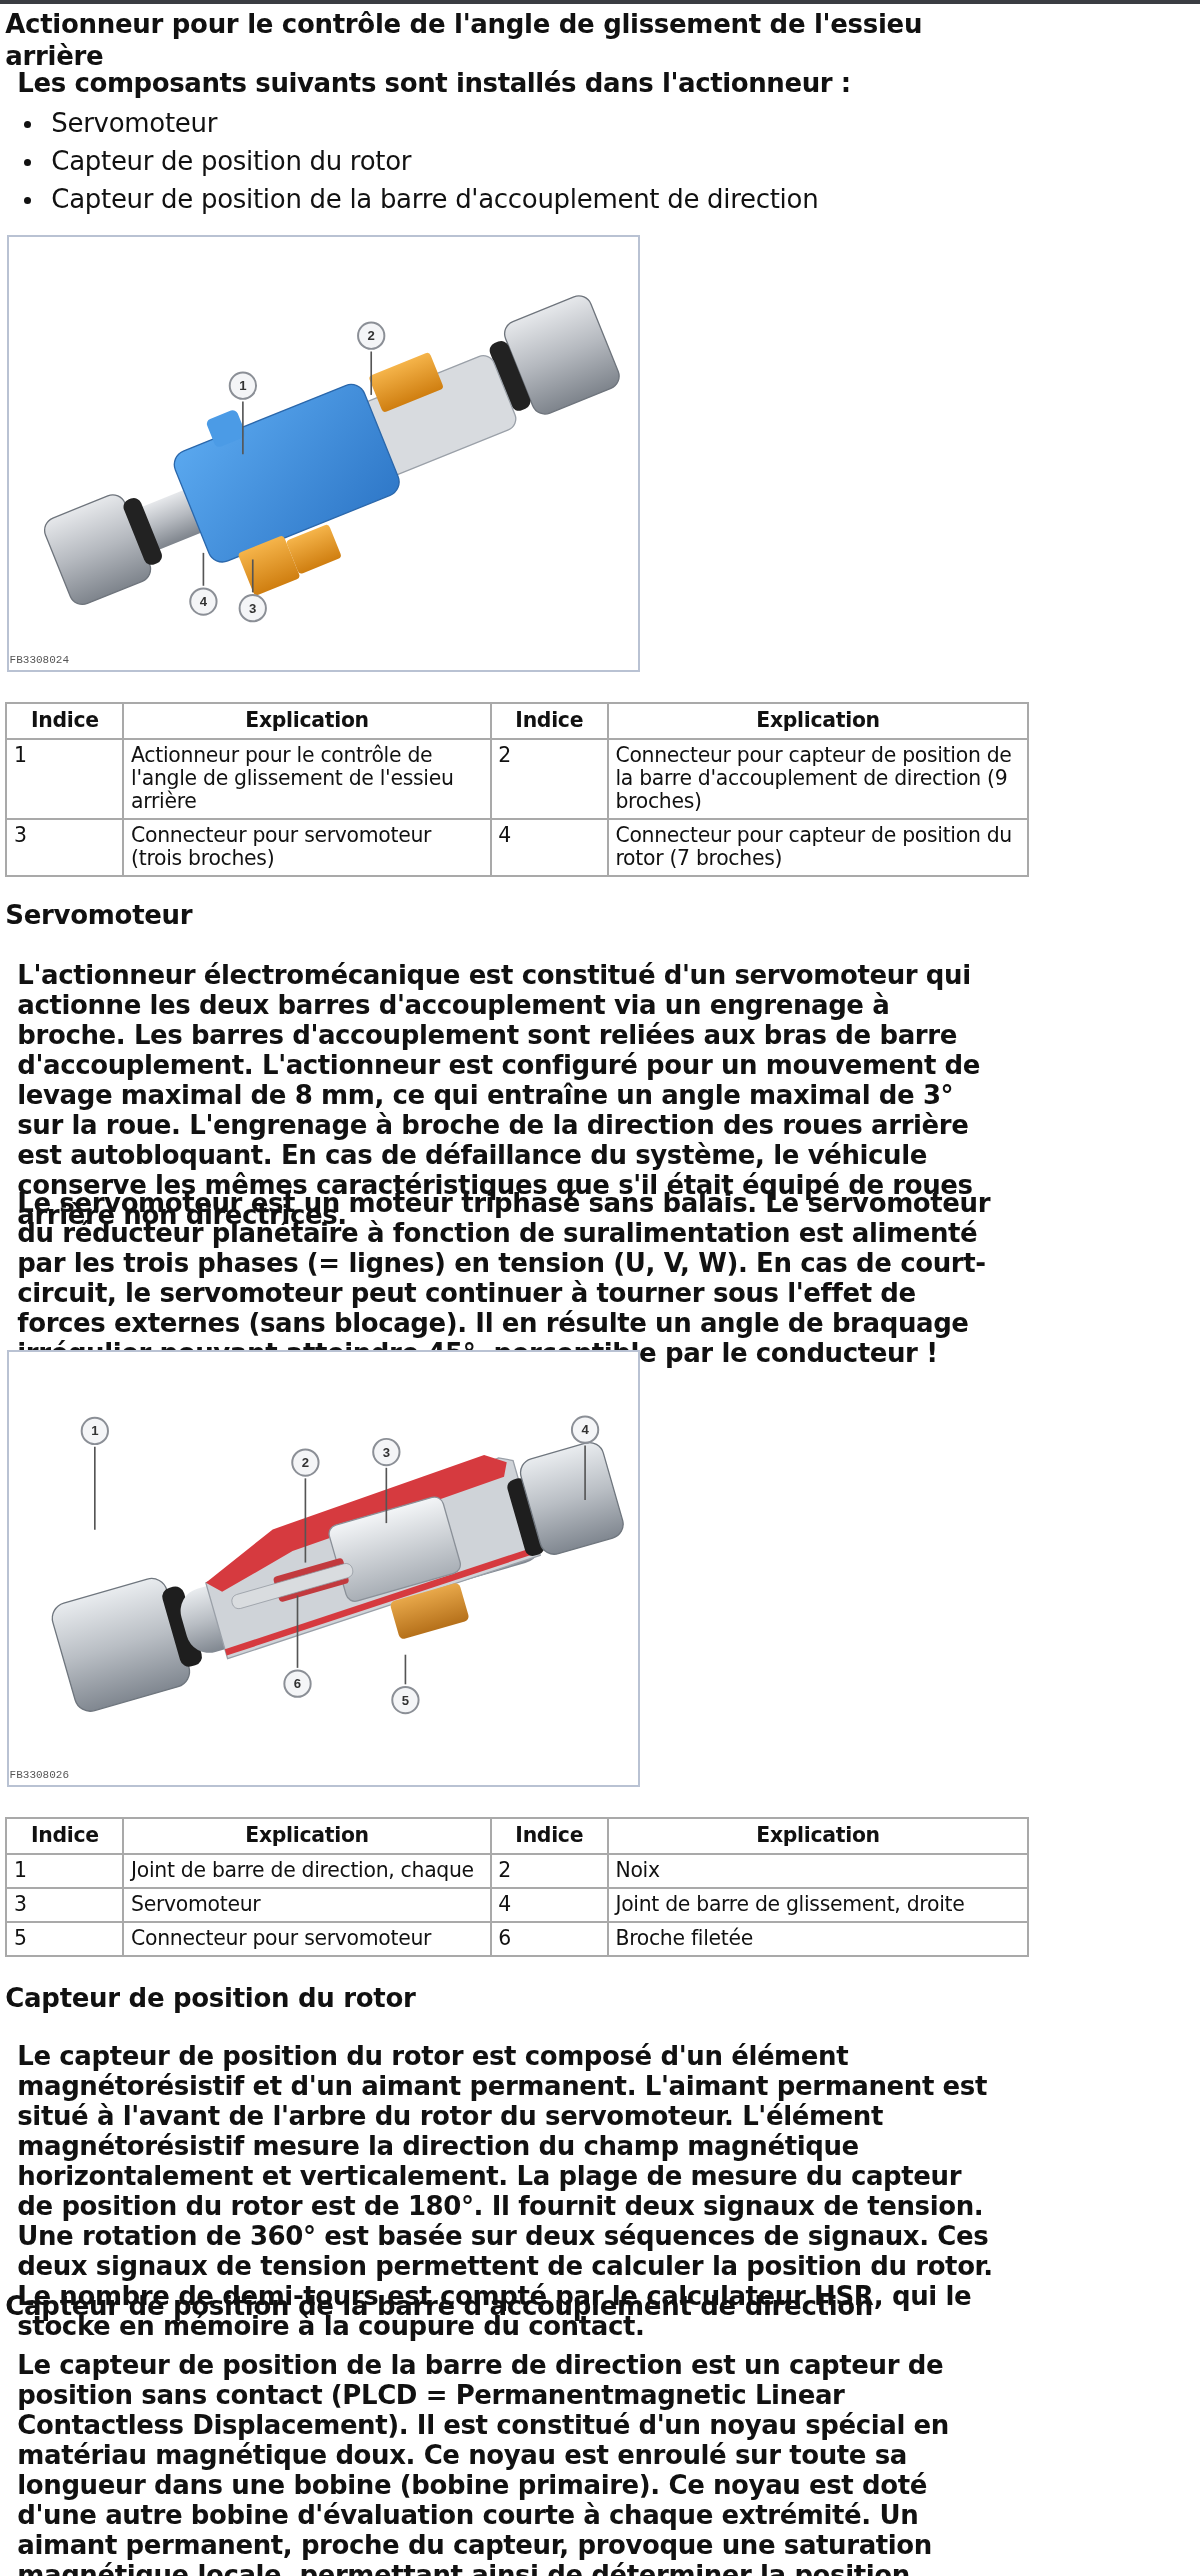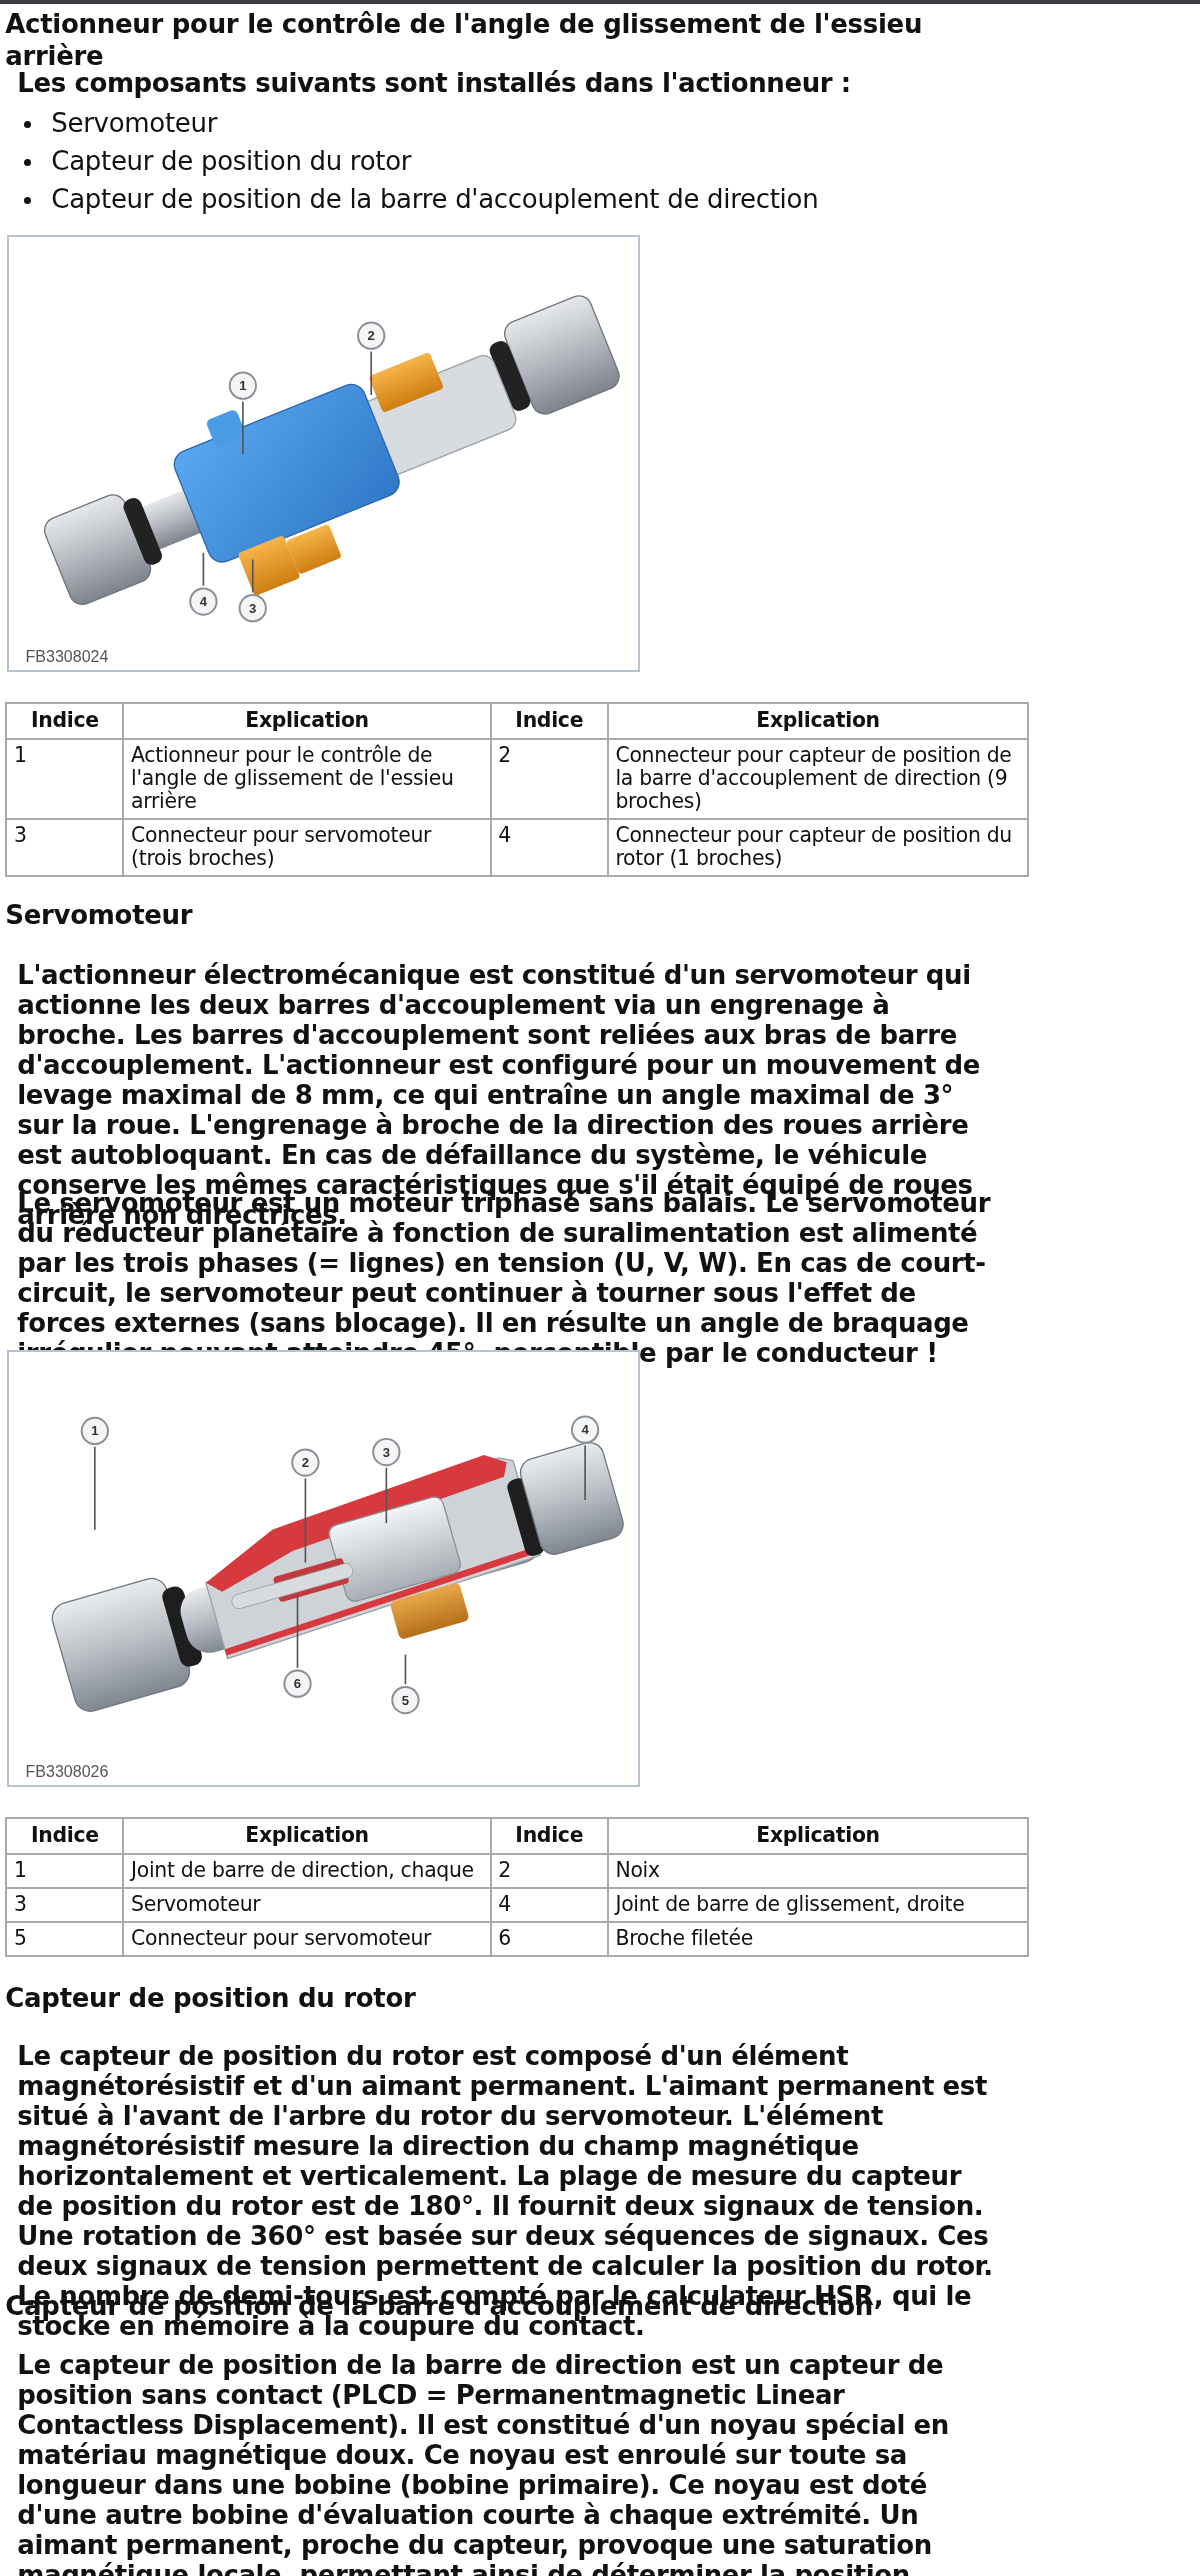--- a/index.html
+++ b/index.html
@@ -14,21 +14,21 @@
   h2 { position: absolute; font-size: 26px; line-height: 32px; }
   p { margin: 12px; position: absolute; font-size: 26px; line-height: 30px; letter-spacing: -0.4px; width: 987px; font-weight: bold; }
   ul { position: absolute; margin: 0; padding: 0; list-style: none; top: 104px; left: 0; }
   ul li { font-size: 26px; line-height: 38px; position: relative; padding-left: 46px; letter-spacing: -0.3px; }
   ul li::before { content: ""; position: absolute; left: 18.4px; top: 16.5px; width: 7.2px; height: 7.2px; border-radius: 50%; background: #111; }
   .figure {
     position: absolute; left: 1.3px; width: 629px; height: 433px;
     border: 2px solid #b9c2d3; background: #fff; overflow: hidden;
   }
   .figure svg { position: absolute; left: 0; top: 0; }
-  .fig-code { position: absolute; left: 17px; bottom: 4px; font-family: Liberation Sans, sans-serif; font-size: 16px; color: #555; }
+  .fig-code { position: absolute; left: 1px; bottom: 4px; font-family: Liberation Mono, monospace; font-size: 11px; color: #555; }
   table.legend {
     position: absolute; left: 0; width: 1024px; border-collapse: collapse;
     font-size: 20.4px; line-height: 23px; letter-spacing: -0.3px;
   }
   table.legend th, table.legend td { border: 2px solid #a9a9a9; vertical-align: top; padding: 4px 6.6px 5.3px 6.6px; }
   table.legend th { font-weight: bold; text-align: center; padding: 5.3px 6.6px; }
   table.legend .c-idx { width: 102px; }
   table.legend .c-exp { width: 352px; }
   table.legend .c-idx2 { width: 102px; }
   .callout circle { fill: #f4f5f7; stroke: #8b8f96; stroke-width: 3; }
@@ -126,21 +126,21 @@
       <tr>
         <td>1</td>
         <td>Actionneur pour le contrôle de l'angle de glissement de l'essieu arrière</td>
         <td>2</td>
         <td>Connecteur pour capteur de position de la barre d'accouplement de direction (9 broches)</td>
       </tr>
       <tr>
         <td>3</td>
         <td>Connecteur pour servomoteur (trois broches)</td>
         <td>4</td>
-        <td>Connecteur pour capteur de position du rotor (1 broches)</td>
+        <td>Connecteur pour capteur de position du rotor (7 broches)</td>
       </tr>
     </tbody>
   </table>
 
   <h2 style="top:899px;">Servomoteur</h2>
   <p style="top:948px;">L'actionneur électromécanique est constitué d'un servomoteur qui actionne les deux barres d'accouplement via un engrenage à broche. Les barres d'accouplement sont reliées aux bras de barre d'accouplement. L'actionneur est configuré pour un mouvement de levage maximal de 8 mm, ce qui entraîne un angle maximal de 3° sur la roue. L'engrenage à broche de la direction des roues arrière est autobloquant. En cas de défaillance du système, le véhicule conserve les mêmes caractéristiques que s'il était équipé de roues arrière non directrices.</p>
   <p style="top:1176px;">Le servomoteur est un moteur triphasé sans balais. Le servomoteur du réducteur planétaire à fonction de suralimentation est alimenté par les trois phases (= lignes) en tension (U, V, W). En cas de court-circuit, le servomoteur peut continuer à tourner sous l'effet de forces externes (sans blocage). Il en résulte un angle de braquage irrégulier pouvant atteindre 45°, perceptible par le conducteur !</p>
 
   <div class="figure" style="top:1350px;">
     <svg width="629" height="433" viewBox="0 0 955 658">

